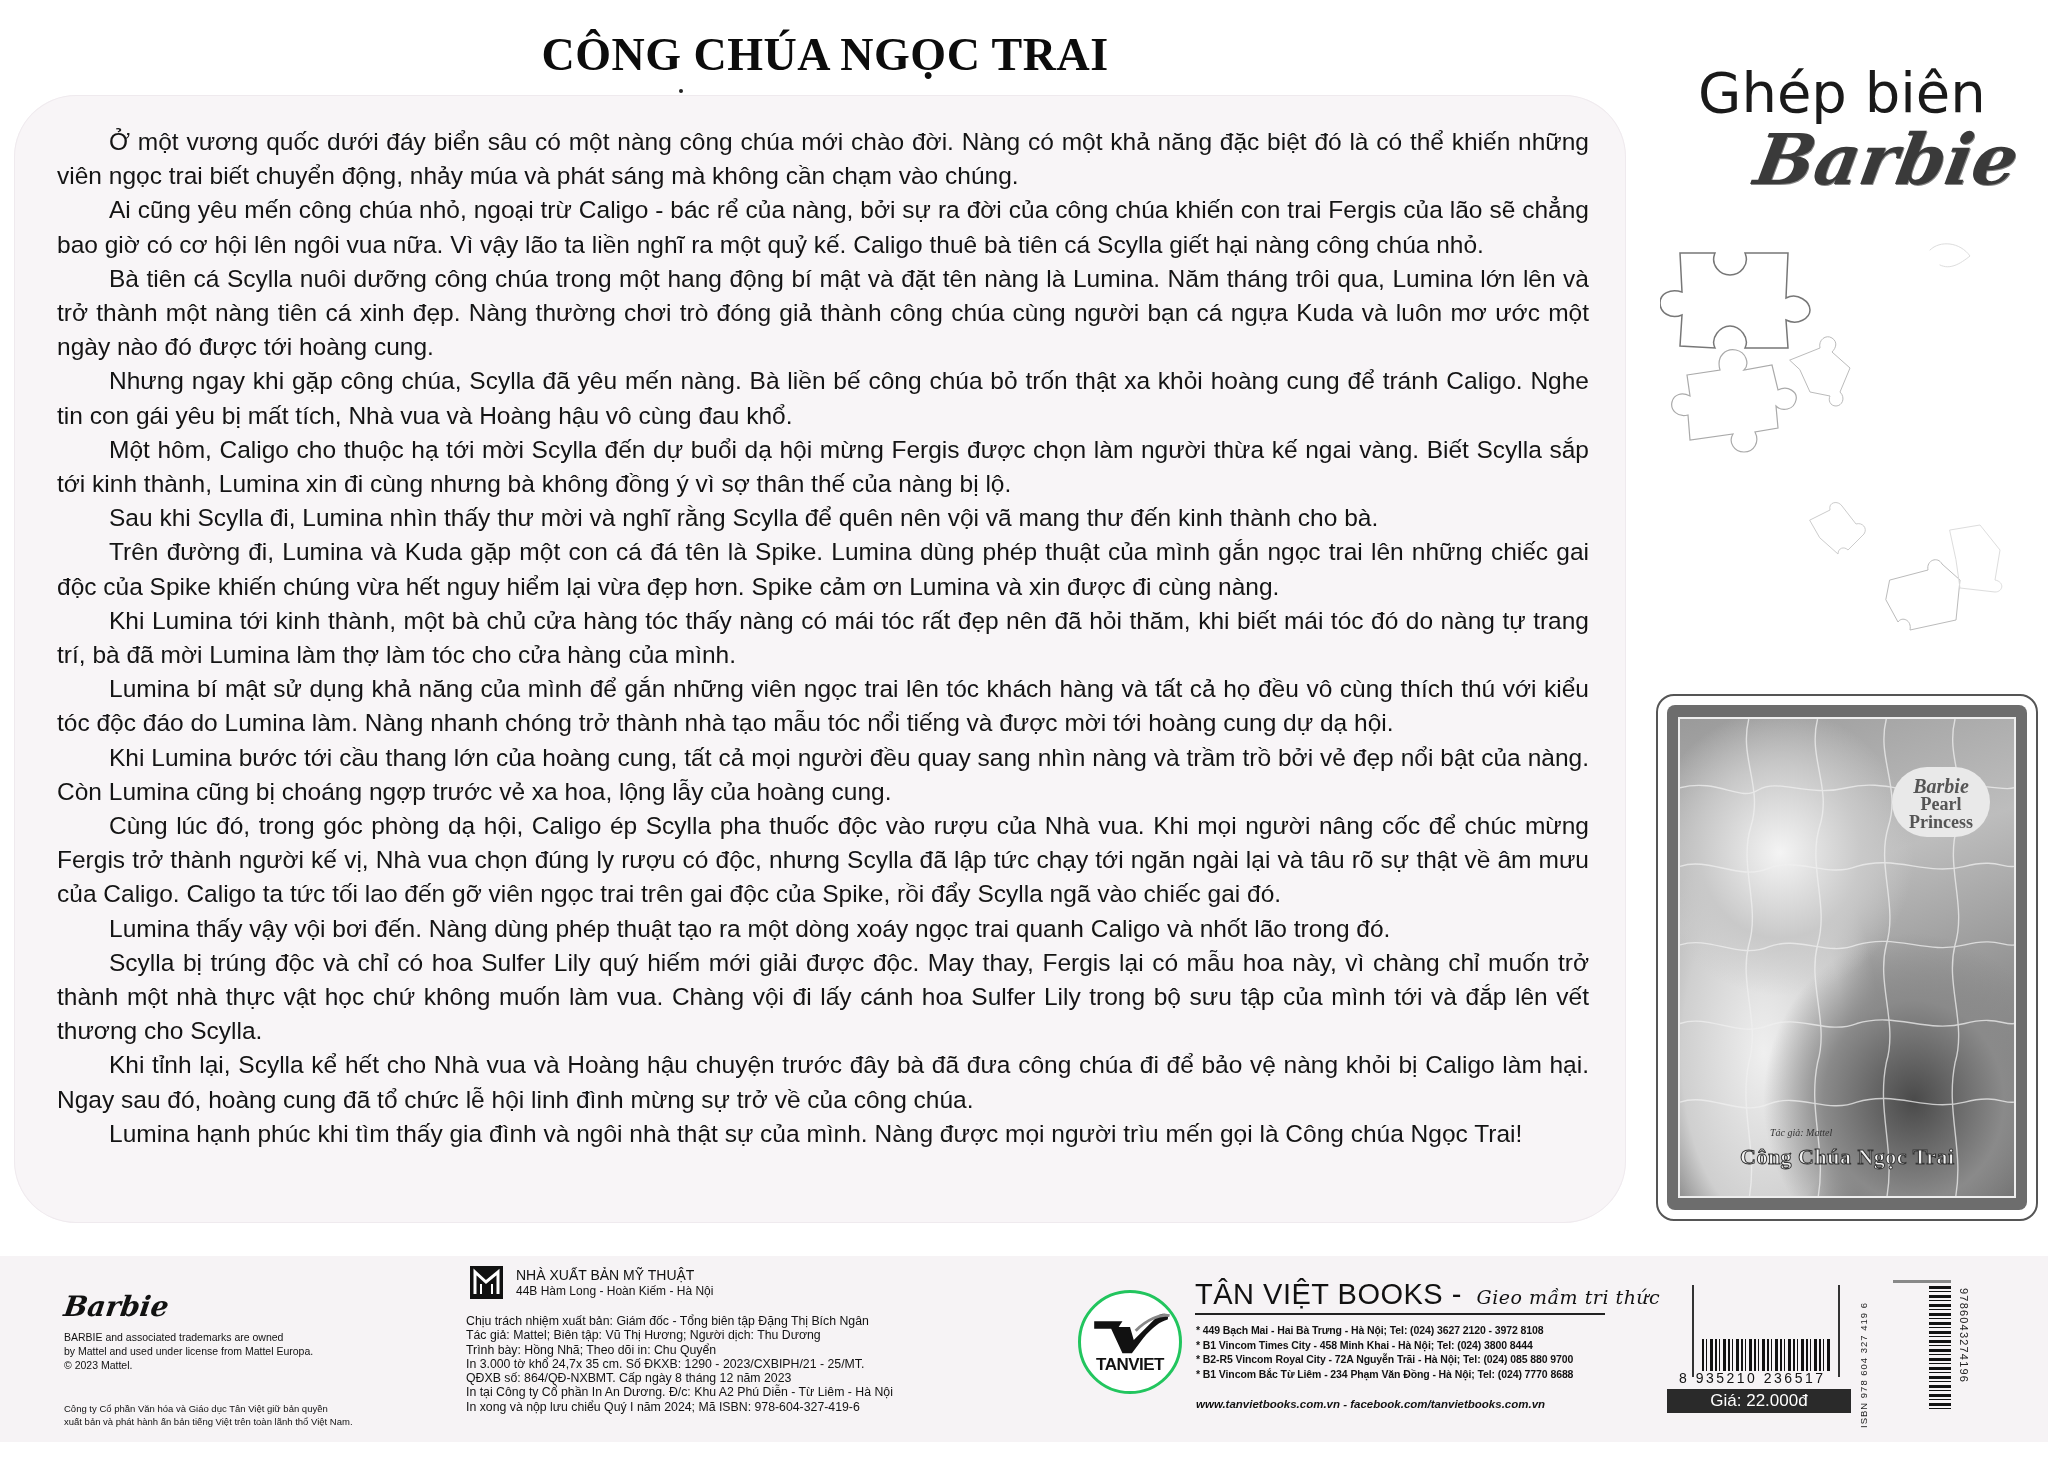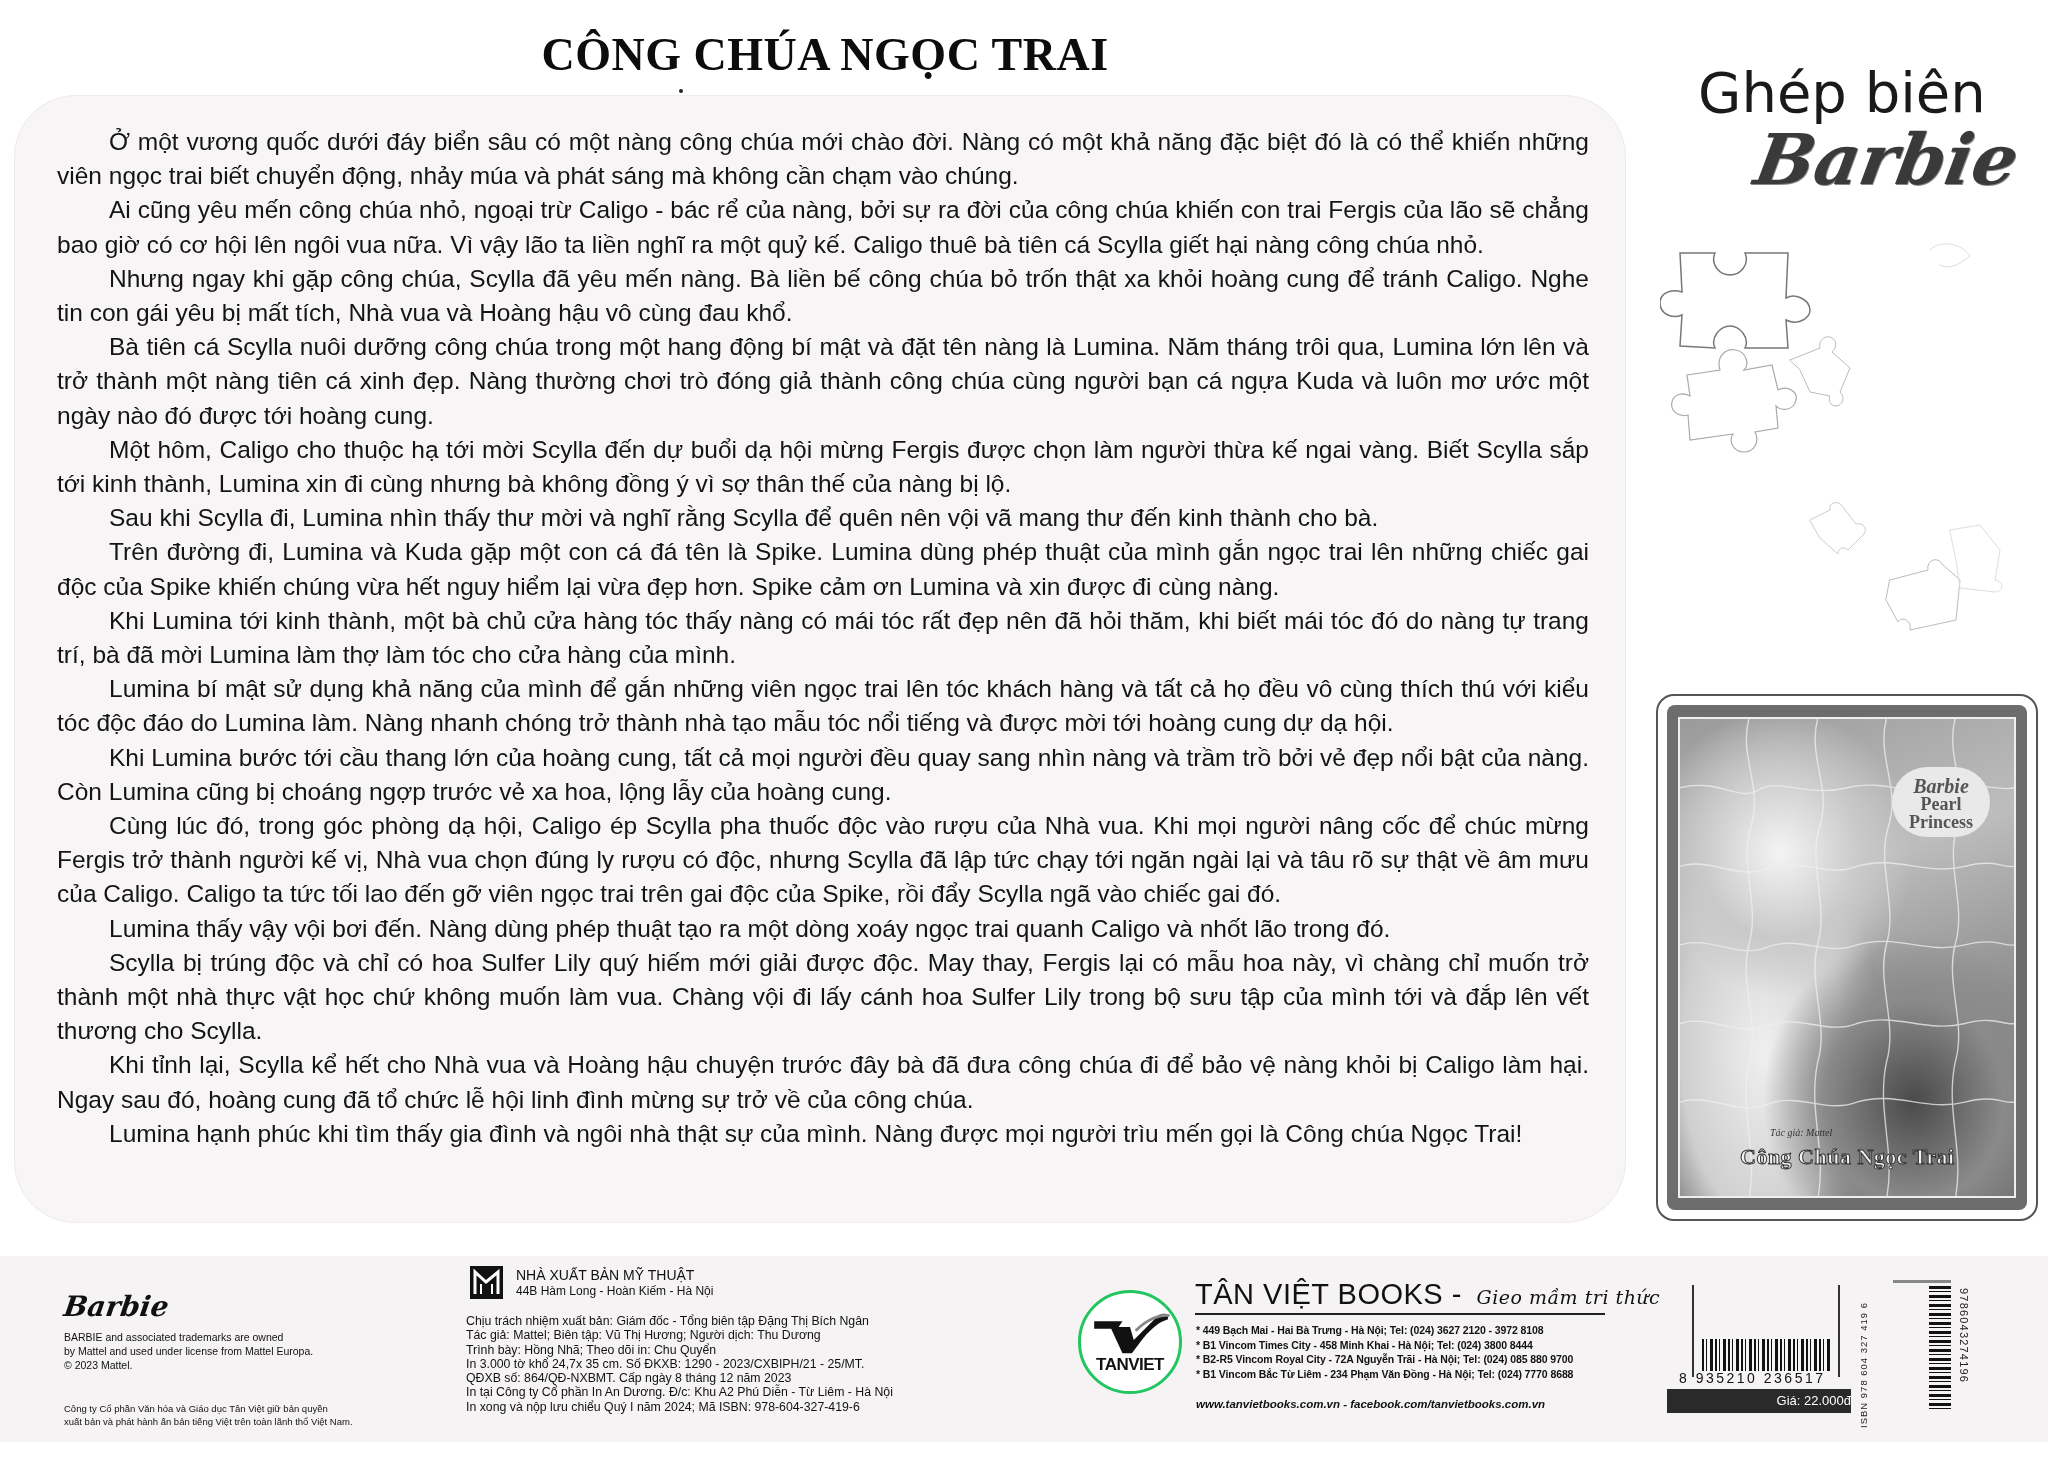--- a/index.html
+++ b/index.html
@@ -165,22 +165,22 @@
   .barcode-bars {
     position: absolute; left: 8px; right: 8px; bottom: 6px; height: 32px;
     background: repeating-linear-gradient(90deg, #111 0 2px, transparent 2px 4px, #111 4px 5px, transparent 5px 8px, #111 8px 11px, transparent 11px 13px);
   }
   .barcode-num {
     position: absolute; left: 1679px; top: 1370px;
     font-size: 14px; letter-spacing: 2.5px; color: #111;
   }
   .price-tag {
     position: absolute; left: 1667px; top: 1389px; width: 184px; height: 24px;
-    background: #2a2a2a; color: #fff; text-align: right;
-    font-size: 13px; line-height: 24px; font-weight: normal;
+    background: #2a2a2a; color: #fff; text-align: center;
+    font-size: 17px; line-height: 24px; font-weight: normal;
   }
   .isbn-vertical {
     position: absolute; left: 1858px; top: 1428px;
     transform-origin: 0 0; transform: rotate(-90deg);
     font-size: 9.5px; letter-spacing: 1px; color: #222; white-space: nowrap;
   }
   .isbn-bars {
     position: absolute; left: 1929px; top: 1286px; width: 22px; height: 124px;
     background: repeating-linear-gradient(180deg, #111 0 3px, transparent 3px 5px, #111 5px 6px, transparent 6px 9px);
   }
@@ -196,22 +196,22 @@
 </head>
 <body>
 
 <h1 class="title">CÔNG CHÚA NGỌC TRAI</h1>
 <div class="title-dot"></div>
 
 <div class="story-panel"></div>
 <div class="story-text">
   <p>Ở một vương quốc dưới đáy biển sâu có một nàng công chúa mới chào đời. Nàng có một khả năng đặc biệt đó là có thể khiến những viên ngọc trai biết chuyển động, nhảy múa và phát sáng mà không cần chạm vào chúng.</p>
   <p>Ai cũng yêu mến công chúa nhỏ, ngoại trừ Caligo - bác rể của nàng, bởi sự ra đời của công chúa khiến con trai Fergis của lão sẽ chẳng bao giờ có cơ hội lên ngôi vua nữa. Vì vậy lão ta liền nghĩ ra một quỷ kế. Caligo thuê bà tiên cá Scylla giết hại nàng công chúa nhỏ.</p>
+  <p>Bà tiên cá Scylla nuôi dưỡng công chúa trong một hang động bí mật và đặt tên nàng là Lumina. Năm tháng trôi qua, Lumina lớn lên và trở thành một nàng tiên cá xinh đẹp. Nàng thường chơi trò đóng giả thành công chúa cùng người bạn cá ngựa Kuda và luôn mơ ước một ngày nào đó được tới hoàng cung.</p>
   <p>Nhưng ngay khi gặp công chúa, Scylla đã yêu mến nàng. Bà liền bế công chúa bỏ trốn thật xa khỏi hoàng cung để tránh Caligo. Nghe tin con gái yêu bị mất tích, Nhà vua và Hoàng hậu vô cùng đau khổ.</p>
-  <p>Bà tiên cá Scylla nuôi dưỡng công chúa trong một hang động bí mật và đặt tên nàng là Lumina. Năm tháng trôi qua, Lumina lớn lên và trở thành một nàng tiên cá xinh đẹp. Nàng thường chơi trò đóng giả thành công chúa cùng người bạn cá ngựa Kuda và luôn mơ ước một ngày nào đó được tới hoàng cung.</p>
   <p>Một hôm, Caligo cho thuộc hạ tới mời Scylla đến dự buổi dạ hội mừng Fergis được chọn làm người thừa kế ngai vàng. Biết Scylla sắp tới kinh thành, Lumina xin đi cùng nhưng bà không đồng ý vì sợ thân thế của nàng bị lộ.</p>
   <p>Sau khi Scylla đi, Lumina nhìn thấy thư mời và nghĩ rằng Scylla để quên nên vội vã mang thư đến kinh thành cho bà.</p>
   <p>Trên đường đi, Lumina và Kuda gặp một con cá đá tên là Spike. Lumina dùng phép thuật của mình gắn ngọc trai lên những chiếc gai độc của Spike khiến chúng vừa hết nguy hiểm lại vừa đẹp hơn. Spike cảm ơn Lumina và xin được đi cùng nàng.</p>
   <p>Khi Lumina tới kinh thành, một bà chủ cửa hàng tóc thấy nàng có mái tóc rất đẹp nên đã hỏi thăm, khi biết mái tóc đó do nàng tự trang trí, bà đã mời Lumina làm thợ làm tóc cho cửa hàng của mình.</p>
   <p>Lumina bí mật sử dụng khả năng của mình để gắn những viên ngọc trai lên tóc khách hàng và tất cả họ đều vô cùng thích thú với kiểu tóc độc đáo do Lumina làm. Nàng nhanh chóng trở thành nhà tạo mẫu tóc nổi tiếng và được mời tới hoàng cung dự dạ hội.</p>
   <p>Khi Lumina bước tới cầu thang lớn của hoàng cung, tất cả mọi người đều quay sang nhìn nàng và trầm trồ bởi vẻ đẹp nổi bật của nàng. Còn Lumina cũng bị choáng ngợp trước vẻ xa hoa, lộng lẫy của hoàng cung.</p>
   <p>Cùng lúc đó, trong góc phòng dạ hội, Caligo ép Scylla pha thuốc độc vào rượu của Nhà vua. Khi mọi người nâng cốc để chúc mừng Fergis trở thành người kế vị, Nhà vua chọn đúng ly rượu có độc, nhưng Scylla đã lập tức chạy tới ngăn ngài lại và tâu rõ sự thật về âm mưu của Caligo. Caligo ta tức tối lao đến gỡ viên ngọc trai trên gai độc của Spike, rồi đẩy Scylla ngã vào chiếc gai đó.</p>
   <p>Lumina thấy vậy vội bơi đến. Nàng dùng phép thuật tạo ra một dòng xoáy ngọc trai quanh Caligo và nhốt lão trong đó.</p>
   <p>Scylla bị trúng độc và chỉ có hoa Sulfer Lily quý hiếm mới giải được độc. May thay, Fergis lại có mẫu hoa này, vì chàng chỉ muốn trở thành một nhà thực vật học chứ không muốn làm vua. Chàng vội đi lấy cánh hoa Sulfer Lily trong bộ sưu tập của mình tới và đắp lên vết thương cho Scylla.</p>
   <p>Khi tỉnh lại, Scylla kể hết cho Nhà vua và Hoàng hậu chuyện trước đây bà đã đưa công chúa đi để bảo vệ nàng khỏi bị Caligo làm hại. Ngay sau đó, hoàng cung đã tổ chức lễ hội linh đình mừng sự trở về của công chúa.</p>

